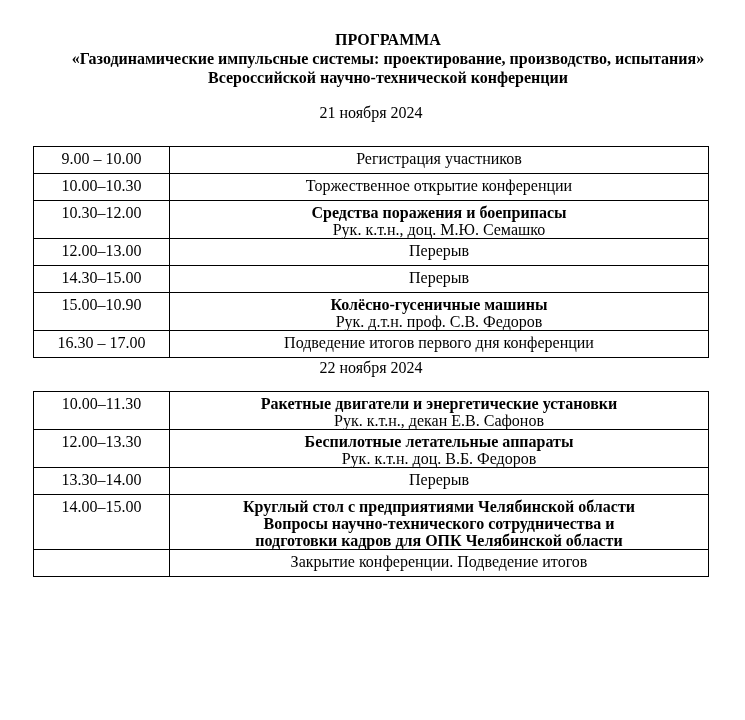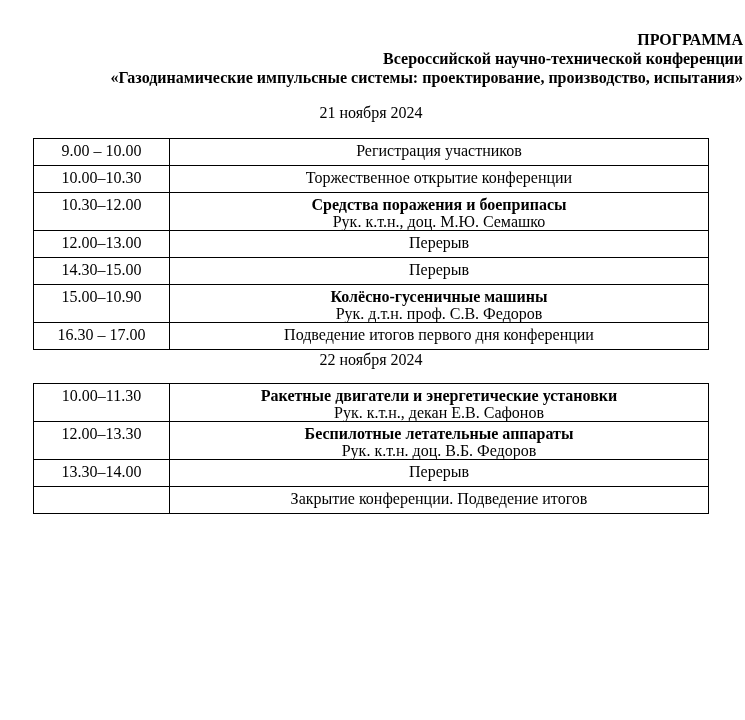--- a/index.html
+++ b/index.html
@@ -22,41 +22,40 @@
   }
   .doc-header {
     margin: 30px 0 0 33px;
     width: 710px;
     text-align: center;
     font-weight: bold;
     line-height: 19px;
   }
   .doc-header .hline {
     white-space: nowrap;
-    text-align: right;
   }
   .day-date {
     margin-left: 33px;
     width: 676px;
     text-align: center;
     font-weight: normal;
     line-height: 19px;
   }
   .day-date.first {
     margin-top: 16px;
   }
   .day-date.second {
   }
   table.schedule {
     border-collapse: collapse;
     table-layout: fixed;
     margin-left: 33px;
     width: 676px;
   }
-  table.schedule.first { margin-top: 16px; }
+  table.schedule.first { margin-top: 24px; }
   table.schedule.second { margin-top: 14px; }
   table.schedule td {
     border: 1px solid #000000;
     vertical-align: top;
     box-sizing: border-box;
     padding: 3px 6px 0 6px;
     height: 27px;
     line-height: 17px;
     text-align: center;
   }
@@ -67,22 +66,22 @@
   .event-line { display: block; }
   .event-line.bold { font-weight: bold; }
 </style>
 </head>
 <body>
 
 <div class="page">
 
   <div class="doc-header">
     <div class="hline">ПРОГРАММА</div>
+    <div class="hline">«Газодинамические импульсные системы: проектирование, производство, испытания»</div>
     <div class="hline">Всероссийской научно-технической конференции</div>
-    <div class="hline">«Газодинамические импульсные системы: проектирование, производство, испытания»</div>
   </div>
 
   <div class="day-date first">21 ноября 2024</div>
   <table class="schedule first">
     <tbody>
         <tr>
           <td class="time-cell">9.00 – 10.00</td>
           <td class="event-cell">
             <div class="event-line">Регистрация участников</div>
           </td>
@@ -145,20 +144,28 @@
             <div class="event-line">Рук. к.т.н. доц. В.Б. Федоров</div>
           </td>
         </tr>
         <tr>
           <td class="time-cell">13.30–14.00</td>
           <td class="event-cell">
             <div class="event-line">Перерыв</div>
           </td>
         </tr>
         <tr>
+          <td class="time-cell">14.00–15.00</td>
+          <td class="event-cell">
+            <div class="event-line bold">Круглый стол с предприятиями Челябинской области</div>
+            <div class="event-line bold">Вопросы научно-технического сотрудничества и</div>
+            <div class="event-line bold">подготовки кадров для ОПК Челябинской области</div>
+          </td>
+        </tr>
+        <tr>
           <td class="time-cell"></td>
           <td class="event-cell">
             <div class="event-line">Закрытие конференции. Подведение итогов</div>
           </td>
         </tr>
       </tbody>
   </table>
 
 </div>
 

